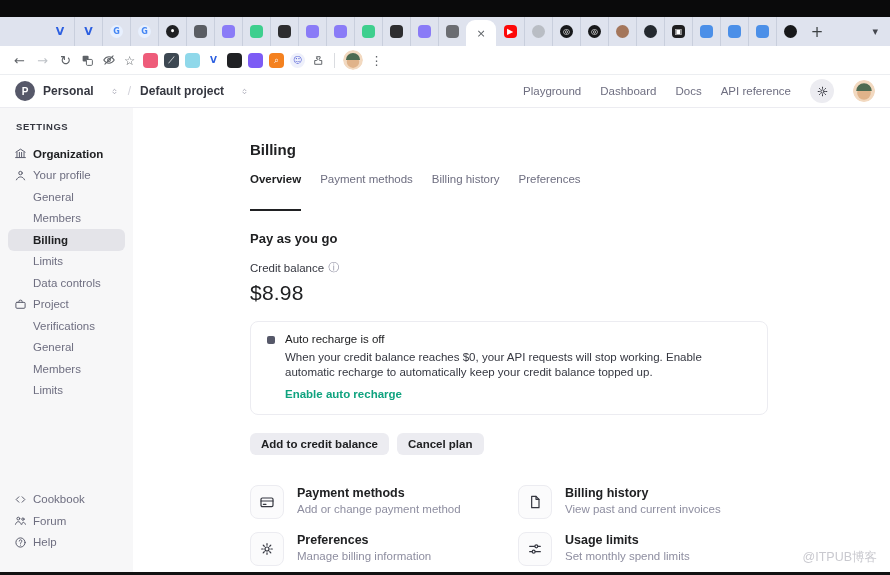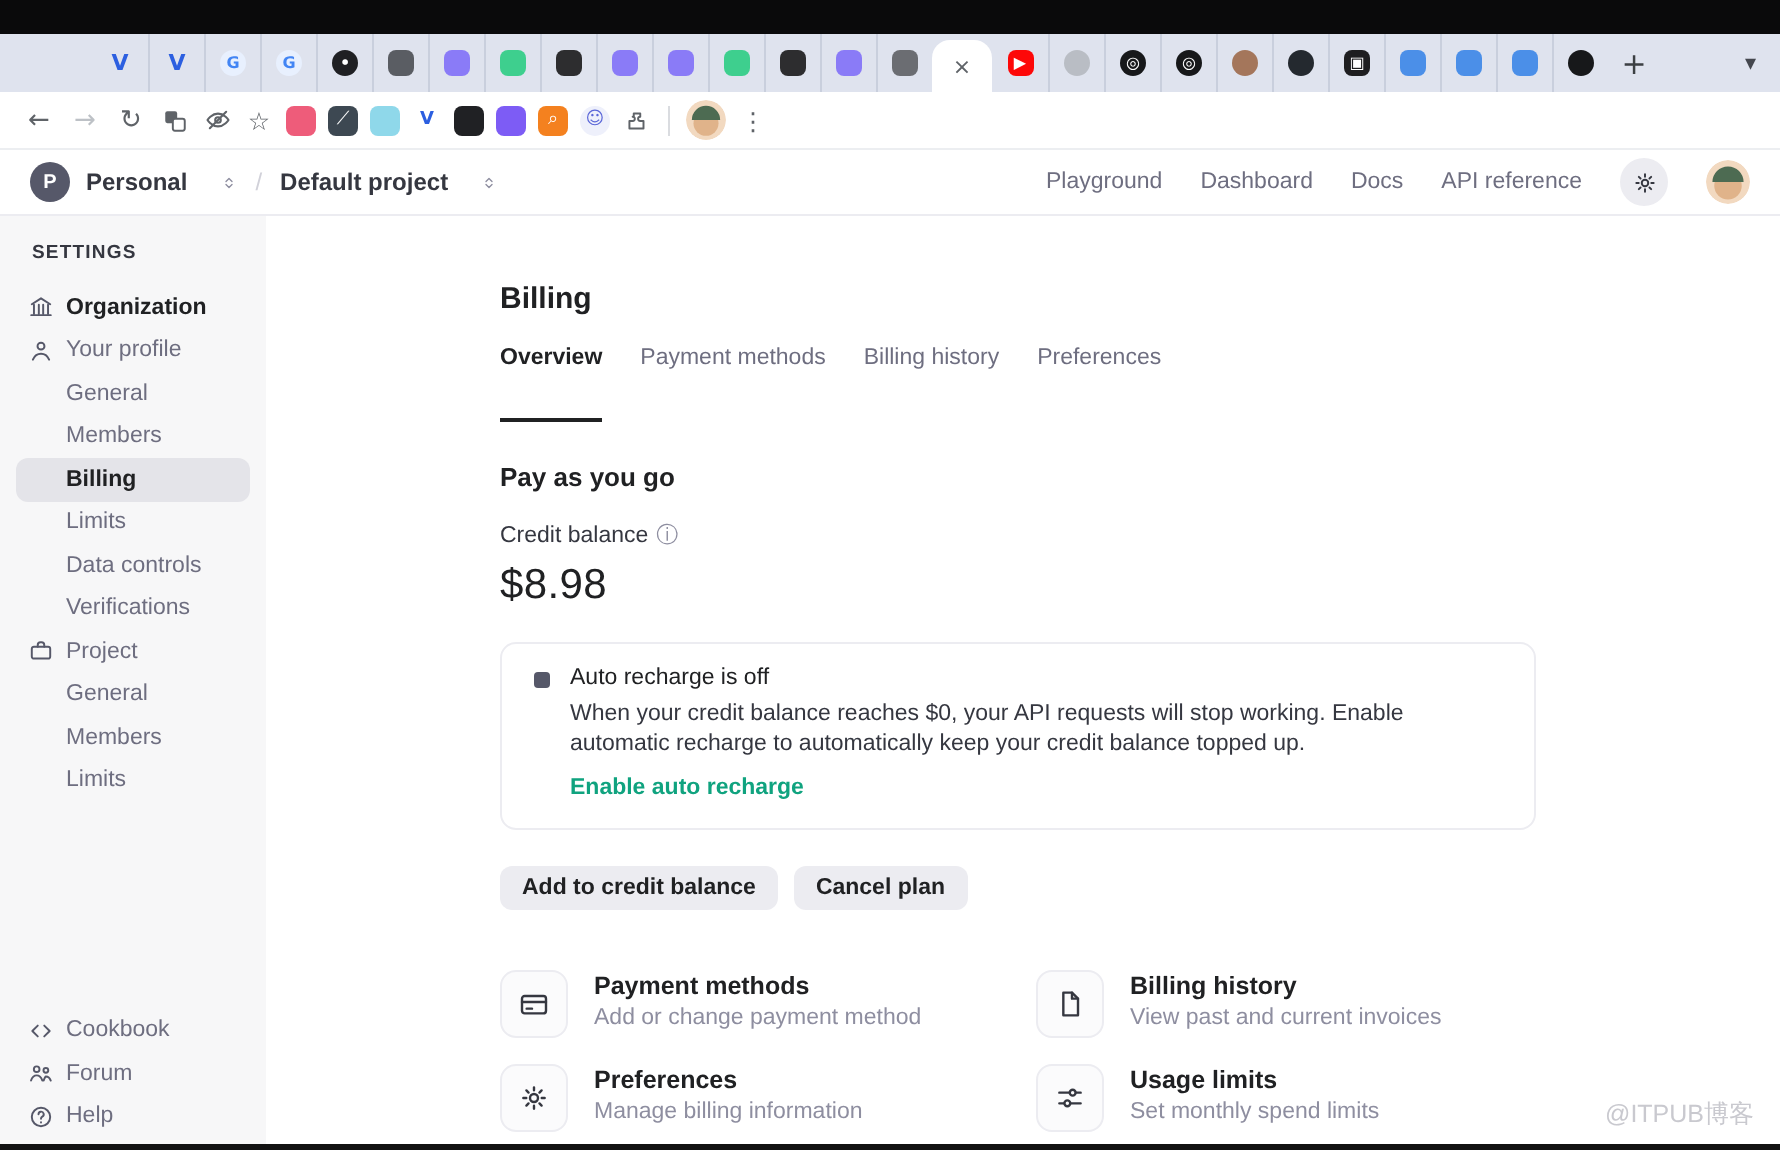--- a/index.html
+++ b/index.html
@@ -44,21 +44,21 @@
 
   
   .body-row{display:flex;height:464px}
   .sidebar{width:133px;background:#f7f7f8;display:flex;flex-direction:column;padding-top:13px;flex:0 0 auto}
   .settings-label{font-size:9.5px;font-weight:700;letter-spacing:.6px;color:#353740;padding:0 0 11px 16px}
   .side-item{margin:0 8px;padding:0 6px;height:21.5px;border-radius:6px;display:flex;align-items:center;gap:6px;font-size:11.5px;color:#6e6e80}
   .side-item .si{width:13px;height:13px;display:flex;align-items:center;justify-content:center;color:#565869;flex:0 0 auto}
   .side-item.sub{padding-left:25px}
   .side-item.emph{color:#202123;font-weight:700}
   .side-item.selected{background:#e4e4e9;color:#202123;font-weight:600}
-  .sidebar-footer{margin-top:auto;padding-bottom:3px}
+  .sidebar-footer{margin-top:auto;padding-bottom:19px}
 
   .main{flex:1;background:#fff;padding:33px 0 0 117px;position:relative}
   .page-title{font-size:15px;font-weight:700;color:#202123}
   .billing-tabs{display:flex;gap:19px;margin-top:15px}
   .btab{font-size:11.5px;color:#6e6e80;padding-bottom:24px;border-bottom:2px solid transparent}
   .btab.active{color:#202123;font-weight:700;border-bottom-color:#202123}
   .plan-heading{font-size:13px;font-weight:700;margin-top:20px}
   .credit-label{font-size:11.5px;color:#353740;margin-top:14px;display:flex;align-items:center;gap:4px}
   .info-ico{color:#8e8ea0;font-size:11px}
   .amount{font-size:21px;color:#202123;margin-top:6px;letter-spacing:.2px}
@@ -288,31 +288,31 @@
         </div>
         <div class="side-item sub selected" style="background: rgb(228, 228, 233);">
           <span>Billing</span>
         </div>
         <div class="side-item sub">
           <span>Limits</span>
         </div>
         <div class="side-item sub">
           <span>Data controls</span>
         </div>
-        <div class="side-item sub">
-          <span>Verifications</span>
-        </div>
         <div class="side-item">
           <span class="si">
             <svg width="13" height="13" viewBox="0 0 24 24" fill="none" stroke="currentColor" stroke-width="1.8" stroke-linecap="round" stroke-linejoin="round">
               <rect x="3.5" y="8" width="17" height="11" rx="2"></rect>
               <path d="M9 8V6.5A2.5 2.5 0 0 1 11.5 4h1A2.5 2.5 0 0 1 15 6.5V8"></path>
             </svg>
           </span>
           <span>Project</span>
+        </div>
+        <div class="side-item sub">
+          <span>Verifications</span>
         </div>
         <div class="side-item sub">
           <span>General</span>
         </div>
         <div class="side-item sub">
           <span>Members</span>
         </div>
         <div class="side-item sub">
           <span>Limits</span>
         </div>

